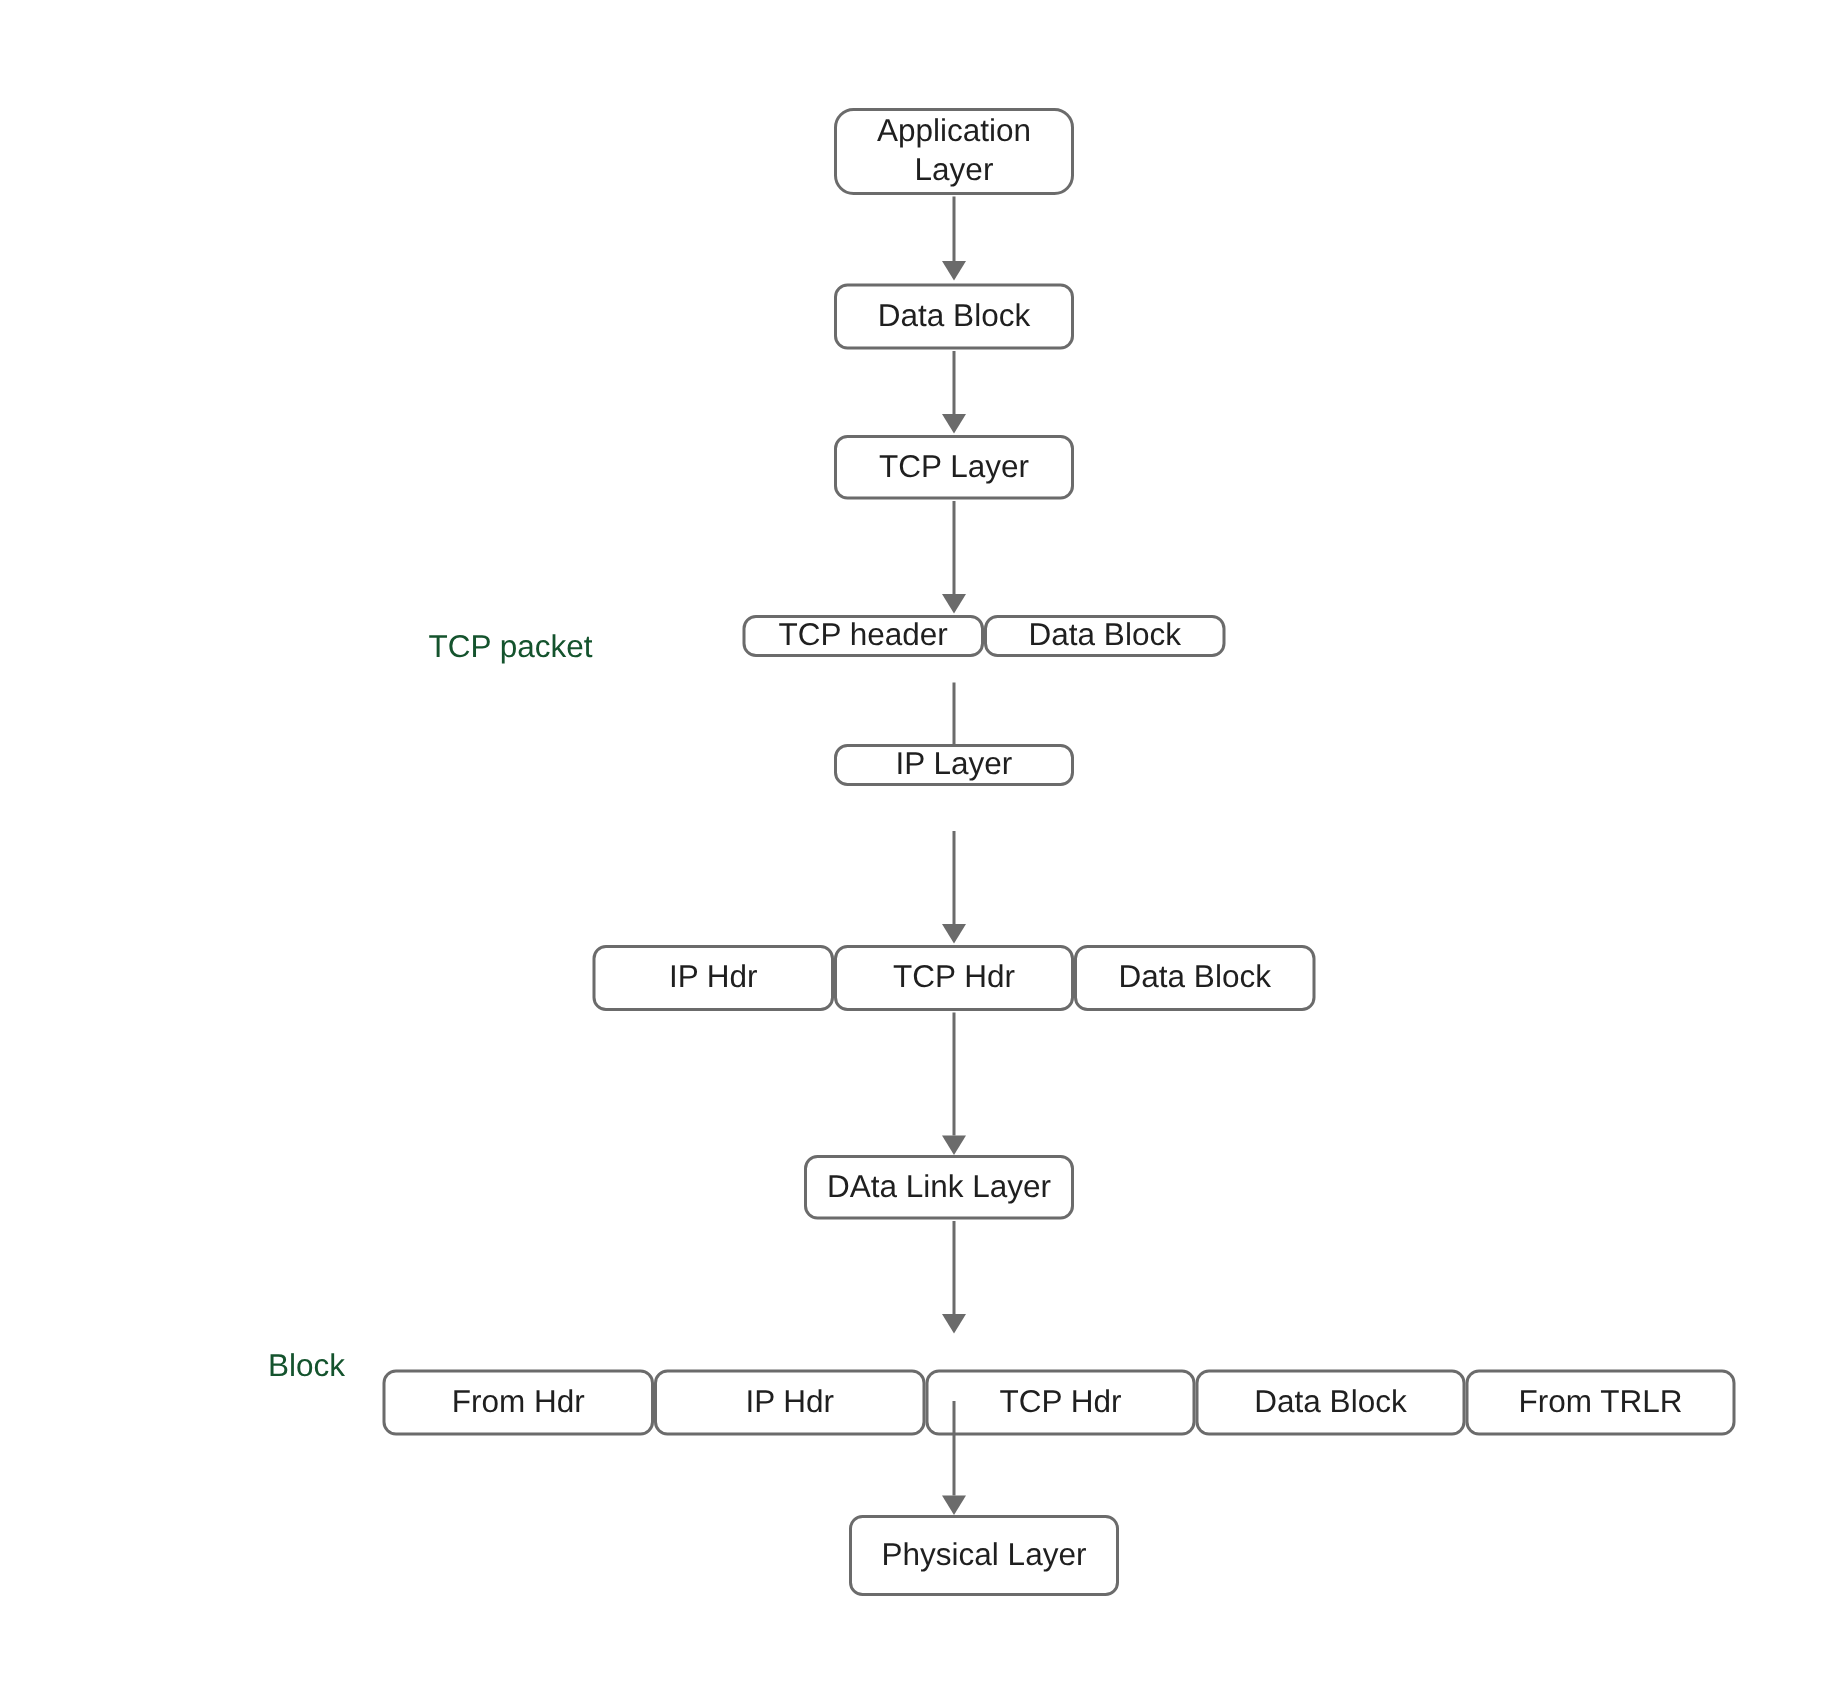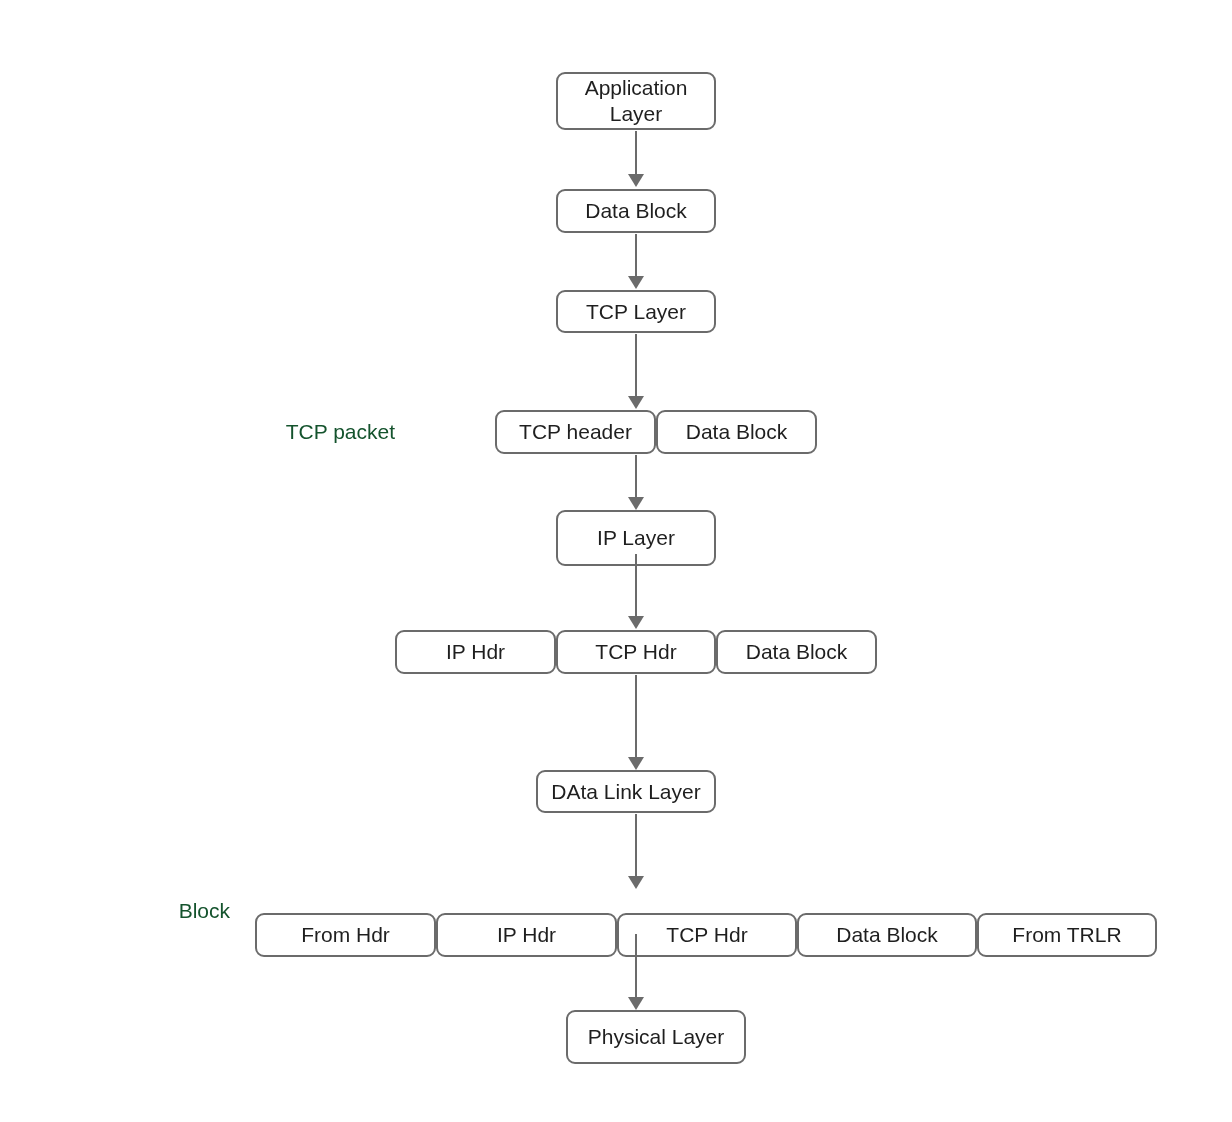--- a/index.html
+++ b/index.html
@@ -72,21 +72,21 @@
     position: relative;
     height: 100%;
     flex: none;
   }
 </style>
 </head>
 <body>
 
 <div id="canvas">
 
-  <div class="node" style="left:556px; top:72px; width:160px; height:58px;">Application
+  <div class="node" style="left:556px; top:72px; width:160px; height:58px;border-radius:13px;">Application
 Layer</div>
 
   <div class="arrow" style="left:636px; top:131px; height:56px;">
     <div class="shaft" style="height:43px;"></div>
     <div class="head"></div>
   </div>
 
   <div class="node" style="left:556px; top:189px; width:160px; height:44px;">Data Block</div>
 
   <div class="arrow" style="left:636px; top:234px; height:55px;">
@@ -96,31 +96,31 @@
 
   <div class="node" style="left:556px; top:290px; width:160px; height:43px;">TCP Layer</div>
 
   <div class="arrow" style="left:636px; top:334px; height:75px;">
     <div class="shaft" style="height:62px;"></div>
     <div class="head"></div>
   </div>
 
   <div class="row-label" style="left:215px; top:410px; width:180px; height:44px;">TCP packet</div>
 
-  <div class="seg-row" style="left:495px; top:410px; height:44px;">
+  <div class="seg-row" style="left:495px; top:410px; height:28px;">
     <div class="node" style="width:161px;">TCP header</div>
     <div class="node" style="width:161px;">Data Block</div>
   </div>
 
   <div class="arrow" style="left:636px; top:455px; height:55px;">
     <div class="shaft" style="height:42px;"></div>
     <div class="head"></div>
   </div>
 
-  <div class="node" style="left:556px; top:510px; width:160px; height:56px;">IP Layer</div>
+  <div class="node" style="left:556px; top:496px; width:160px; height:28px;">IP Layer</div>
 
   <div class="arrow" style="left:636px; top:554px; height:75px;">
     <div class="shaft" style="height:62px;"></div>
     <div class="head"></div>
   </div>
 
 
   <div class="seg-row" style="left:395px; top:630px; height:44px;">
     <div class="node" style="width:161px;">IP Hdr</div>
     <div class="node" style="width:160px;">TCP Hdr</div>

